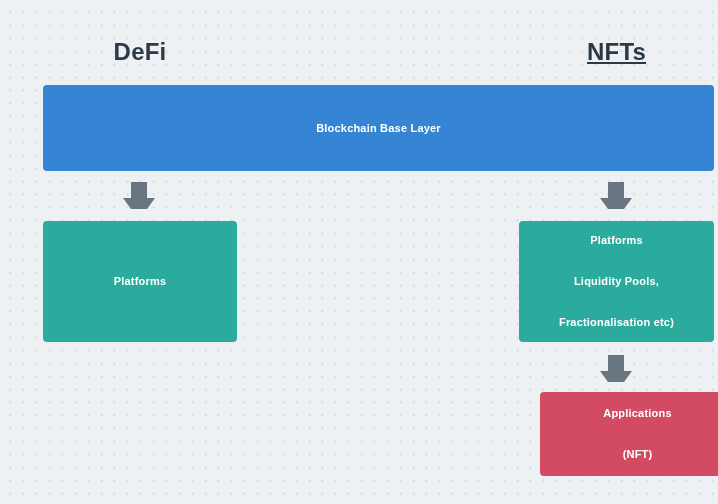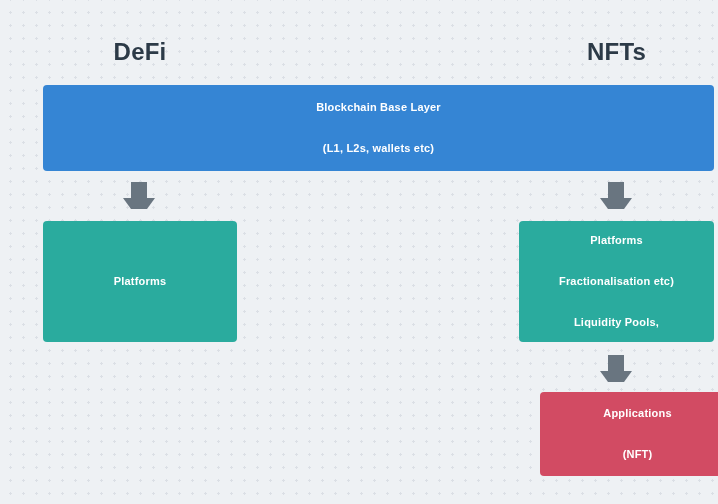--- a/index.html
+++ b/index.html
@@ -19,21 +19,21 @@
   }
   .col-header {
     position: absolute;
     top: 14px;
     font-size: 24px;
     font-weight: bold;
     text-align: center;
     letter-spacing: 0.2px;
   }
   .col-header.left  { left: 27px;  width: 194px; }
-  .col-header.right { left: 503px; width: 195px; }
+  .col-header.right { left: 503px; width: 195px; text-decoration: underline; }
   .node {
     position: absolute;
     border-radius: 4px;
     display: flex;
     flex-direction: column;
     align-items: center;
     justify-content: center;
     text-align: center;
     font-size: 11px;
     font-weight: 600;
@@ -70,41 +70,40 @@
 <body style="--bg: #eef1f4; --dot: #dbdfe5;">
 
 <div class="canvas">
 
   <div class="col-header left" style="color: rgb(44, 58, 71);">DeFi</div>
 
   <div class="col-header right" style="color: rgb(44, 58, 71);">NFTs</div>
 
   <div class="node node-base" style="background-color: rgb(53, 133, 212); color: rgb(255, 255, 255);">
     <span>Blockchain Base Layer</span>
-    <span>(L1, L2s, wallets etc)</span>
   </div>
 
   <div class="arrow arrow-a1">
     <div class="arrow-stem" style="background-color: rgb(105, 117, 128);"></div>
     <div class="arrow-head" style="border-top-color: rgb(105, 117, 128);"></div>
   </div>
 
   <div class="arrow arrow-a2">
     <div class="arrow-stem" style="background-color: rgb(105, 117, 128);"></div>
     <div class="arrow-head" style="border-top-color: rgb(105, 117, 128);"></div>
   </div>
 
   <div class="node node-defi-plat" style="background-color: rgb(42, 171, 158); color: rgb(255, 255, 255);">
     <span>Platforms</span>
   </div>
 
   <div class="node node-nft-plat" style="background-color: rgb(42, 171, 158); color: rgb(255, 255, 255);">
     <span>Platforms</span>
+    <span>Liquidity Pools,</span>
     <span>Fractionalisation etc)</span>
-    <span>Liquidity Pools,</span>
   </div>
 
   <div class="arrow arrow-a3">
     <div class="arrow-stem" style="background-color: rgb(105, 117, 128);"></div>
     <div class="arrow-head" style="border-top-color: rgb(105, 117, 128);"></div>
   </div>
 
   <div class="node node-nft-app" style="background-color: rgb(210, 75, 99); color: rgb(255, 255, 255);">
     <span>Applications</span>
     <span>(NFT)</span>

